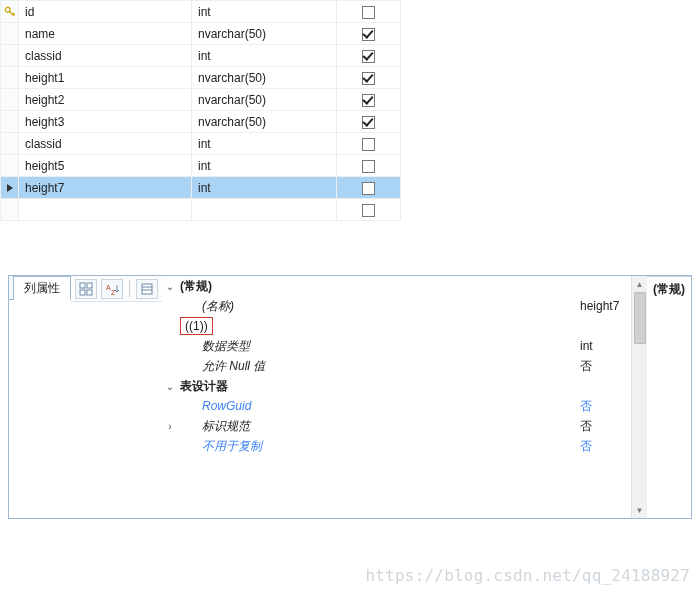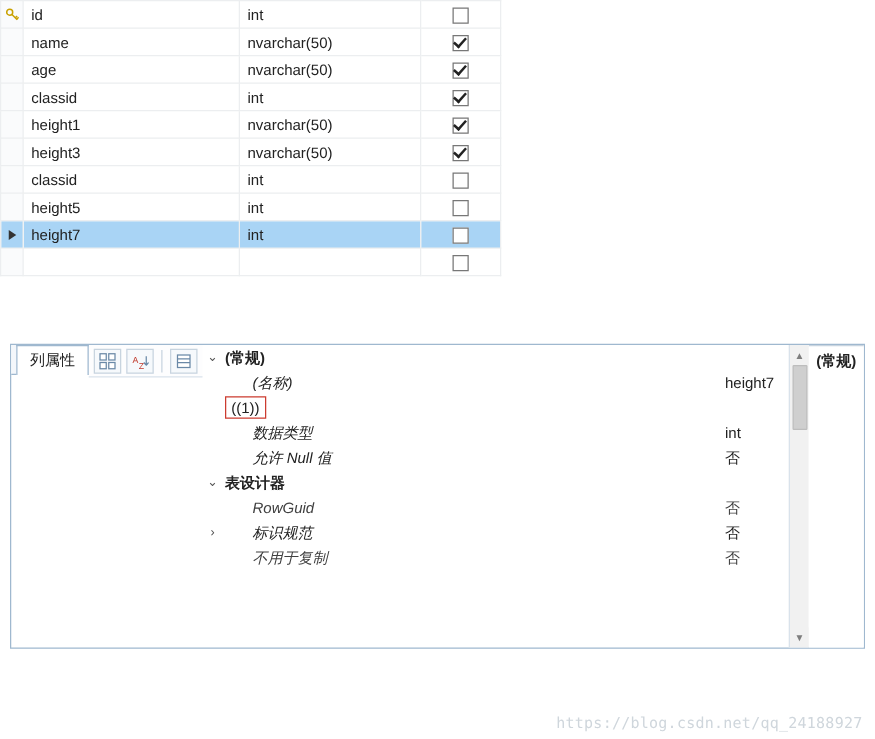--- a/index.html
+++ b/index.html
@@ -138,21 +138,21 @@
   .prop-row .lbl{
     width:400px;
     padding-left:2px;
   }
   .prop-row.group .lbl{ font-weight:bold; }
   .prop-row.item .lbl{ padding-left:24px;font-style:italic; }
   .prop-row .val{
     flex:1 1 auto;
     padding-left:2px;
   }
-  .prop-row.dim { color:#404040; }
+  .prop-row.dim { color:#3b82f6; }
   .highlight-box{
     display:inline-block;
     border:1px solid #cc3b2f;
     padding:0 4px;
     line-height:16px;
   }
   .prop-footer{
     border-top:1px solid #c8d4df;
     padding:4px 6px 3px 6px;
     font-weight:bold;
@@ -175,21 +175,21 @@
   }
   .fake-scroll .thumb{
     width:12px;flex:0 0 52px;background:#cfcfcf;border:1px solid #bdbdbd;border-radius:1px;
     margin-top:0;
   }
   .fake-scroll .track{flex:1 1 auto;}
   
   .wm{
     position:absolute;
     right:10px; bottom:6px;
-    font-size:12px;
+    font-size:16px;
     color:#cfd6dc;
     font-family:Consolas, monospace;
     letter-spacing:.2px;
     pointer-events:none;
   }
 </style>
 </head>
 <body>
 
 <div class="app">
@@ -215,33 +215,33 @@
             <td class="null"><span class="cb"></span></td>
           </tr>
           <tr>
             <td class="marker"></td>
             <td>name</td>
             <td>nvarchar(50)</td>
             <td class="null"><span class="cb checked"></span></td>
           </tr>
           <tr>
             <td class="marker"></td>
-            <td>age</td>
+            <td>classid</td>
+            <td>int</td>
+            <td class="null"><span class="cb checked"></span></td>
+          </tr>
+          <tr>
+            <td class="marker"></td>
+            <td>height1</td>
             <td>nvarchar(50)</td>
             <td class="null"><span class="cb checked"></span></td>
           </tr>
           <tr>
             <td class="marker"></td>
-            <td>classid</td>
-            <td>int</td>
-            <td class="null"><span class="cb checked"></span></td>
-          </tr>
-          <tr>
-            <td class="marker"></td>
-            <td>height1</td>
+            <td>height2</td>
             <td>nvarchar(50)</td>
             <td class="null"><span class="cb checked"></span></td>
           </tr>
           <tr>
             <td class="marker"></td>
             <td>height3</td>
             <td>nvarchar(50)</td>
             <td class="null"><span class="cb checked"></span></td>
           </tr>
           <tr>

